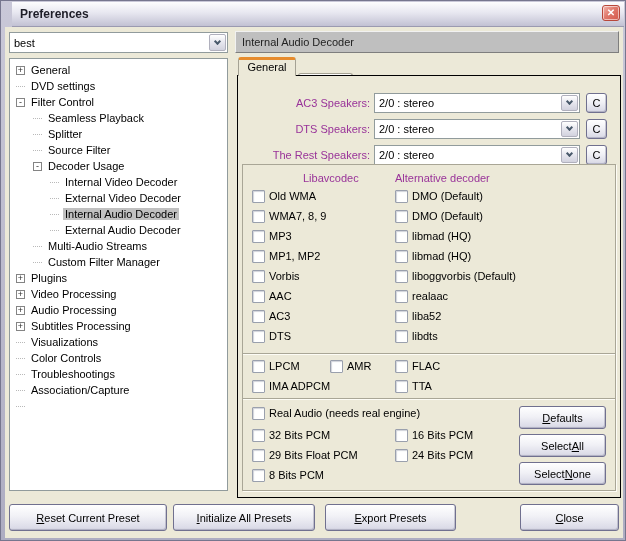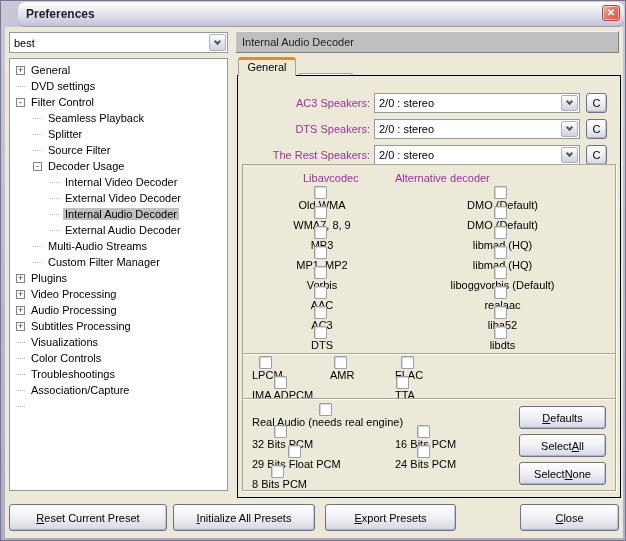--- a/index.html
+++ b/index.html
@@ -6,24 +6,24 @@
   html,body { width:626px; height:541px; }
   body { font-family: "Liberation Sans", sans-serif; font-size: 11px; color:#000; }
 
   .window {
     position: relative; width: 626px; height: 541px;
     background: linear-gradient(#c9c8d8, #aeadc2);
     border: 1px solid #76768e;
     overflow: hidden;
   }
   .titlebar {
-    position: absolute; left:17px; top:1px; right:1px; height:25px;
+    position: absolute; left:11px; top:1px; right:1px; height:25px;
     background: linear-gradient(to bottom, #fdfdfe 0%, #e7e7f0 45%, #c2c1d3 100%);
     border-bottom: 1px solid #9b9ab0;
-    display:flex; align-items:center;border-radius:7px;
+    display:flex; align-items:center;
   }
   .title { font-weight: bold; font-size: 12px; color:#1e1e28; padding-left: 8px; }
   .closebtn {
     position:absolute; right:5px; top:4px; width:18px; height:16px;
     border:1px solid #b8473a; border-radius:3px;
     background: linear-gradient(135deg, #f4b6ae 0%, #e0796c 45%, #d5584a 100%);
     color:#fff; font-weight:bold; font-size:10px; line-height:14px; text-align:center;
     box-shadow: inset 0 0 0 1px rgba(255,255,255,.55);
     cursor: default;
   }
@@ -103,21 +103,21 @@
     position:absolute; left:4px; top:88px; width:374px; height:327px;
     border:1px solid #a9a696; box-shadow: 1px 1px 0 #fdfcf5;
   }
   .divider { position:absolute; left:0; width:372px; border-top:1px solid #a9a696;
     box-shadow: 0 1px 0 #fdfcf5; }
   .colhdr { position:absolute; top:7px; color:#993399; }
   .cb {
     width:13px; height:13px; background:#fff; border:1px solid #9aa0ad; border-radius:1px;
     box-shadow: inset 1px 1px 1px rgba(150,155,170,.45); margin-right:4px; flex:none;
   }
-  .citem { display:flex; align-items:center; height:20px; white-space:nowrap;flex-direction:column; }
+  .citem { display:flex; align-items:center; height:20px; white-space:nowrap; }
   .abs { position:absolute; }
   .col { position:absolute; top:21px; }
 
   
   .btn {
     border:1px solid #70708f; border-radius:3px;
     background: linear-gradient(to bottom, #ffffff, #f1f1f6 45%, #dcdce8 90%, #cfcfdd);
     box-shadow: inset -1px -1px 0 rgba(120,120,145,.35);
     font-family:"Liberation Sans",sans-serif; font-size:11px; text-align:center; color:#000;
     display:flex; align-items:center; justify-content:center;

